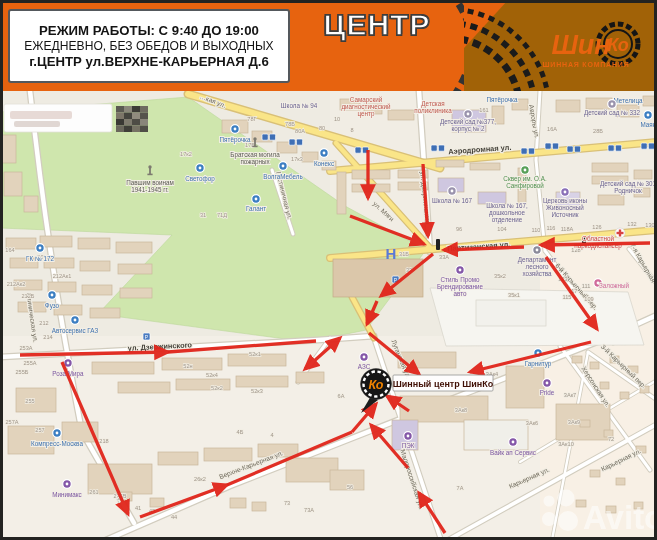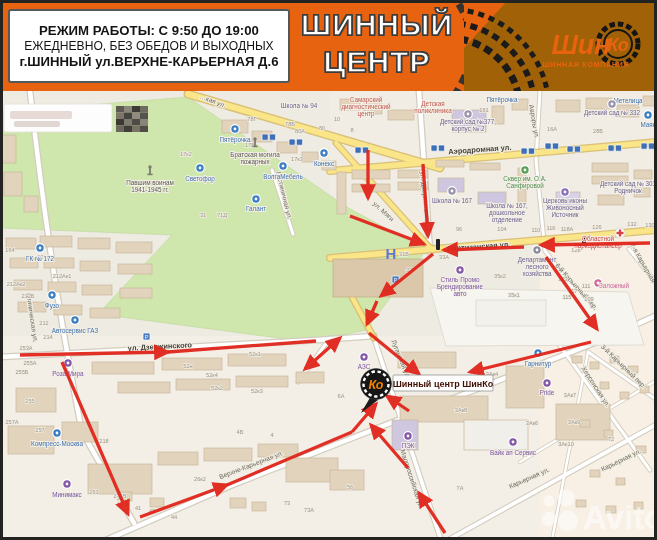--- a/index.html
+++ b/index.html
@@ -27,26 +27,25 @@
   .st.dark{fill:#45423a;font-size:7.4px;font-weight:bold;stroke-width:2.4px}
   .poil{font-size:6.3px;paint-order:stroke;stroke:#f3efe6;stroke-width:1.8px}
   .hn{fill:#a0968a;font-size:5.6px;paint-order:stroke;stroke:#f1ede3;stroke-width:1.4px}
   .arrow{stroke:#e1251b;stroke-width:3.3px;opacity:.95}
 </style>
 </head>
 <body>
 
 <div class="hdr">
   <div class="info-box">
-    <div class="l1">РЕЖИМ РАБОТЫ: С 9:50 ДО 19:00</div>
+    <div class="l1">РЕЖИМ РАБОТЫ: С 9:40 ДО 19:00</div>
     <div class="l2">ЕЖЕДНЕВНО, БЕЗ ОБЕДОВ И ВЫХОДНЫХ</div>
-    <div class="l3">г.ШИННЫЙ ул.ВЕРХНЕ-КАРЬЕРНАЯ Д.6</div>
+    <div class="l3">г.ЦЕНТР ул.ВЕРХНЕ-КАРЬЕРНАЯ Д.6</div>
   </div>
   <div class="title">
-    <div>ШИННЫЙ</div>
     <div>ЦЕНТР</div>
   </div>
   <svg width="90" height="91" style="left:415px">
     <path d="M35,-8 C63,27 65,58 37,99" fill="none" stroke="#333" stroke-width="7" stroke-dasharray="9 6"></path>
     <path d="M47,-8 C75,27 77,58 49,99" fill="none" stroke="#2d2d2d" stroke-width="5" stroke-dasharray="7 5"></path>
   </svg>
   <div class="logo-panel">
     <div class="wedge"></div>
     <svg width="193" height="91" viewBox="464 0 193 91">
       <g>

